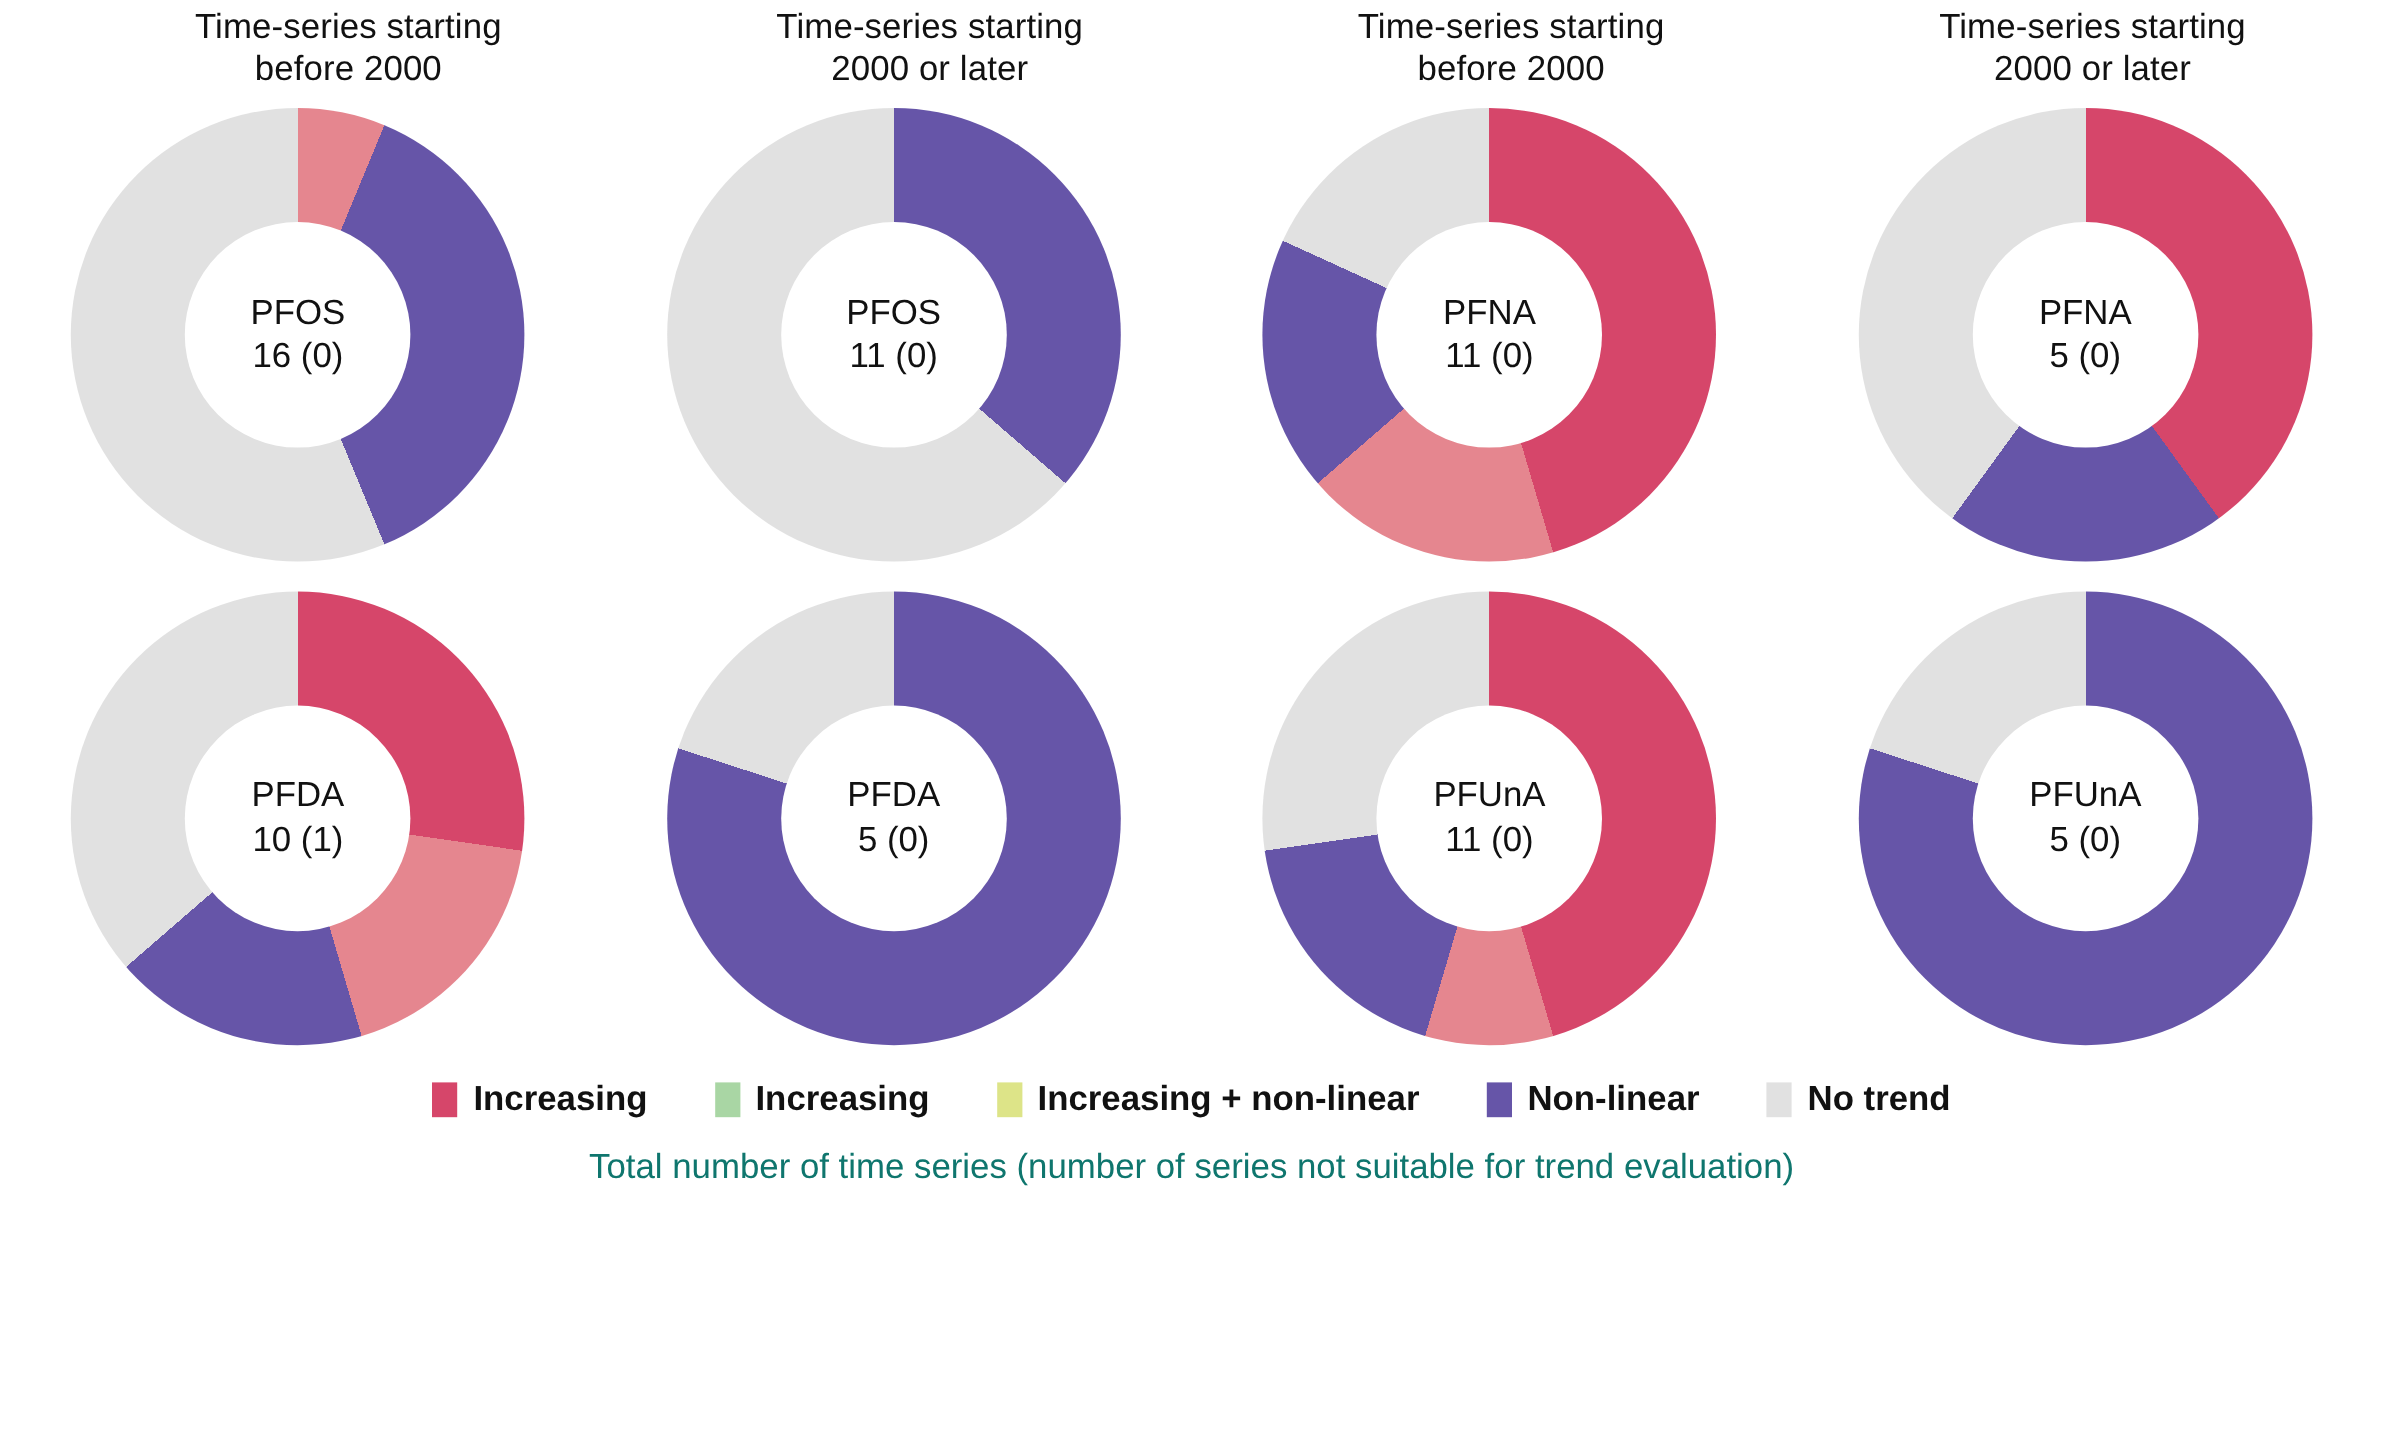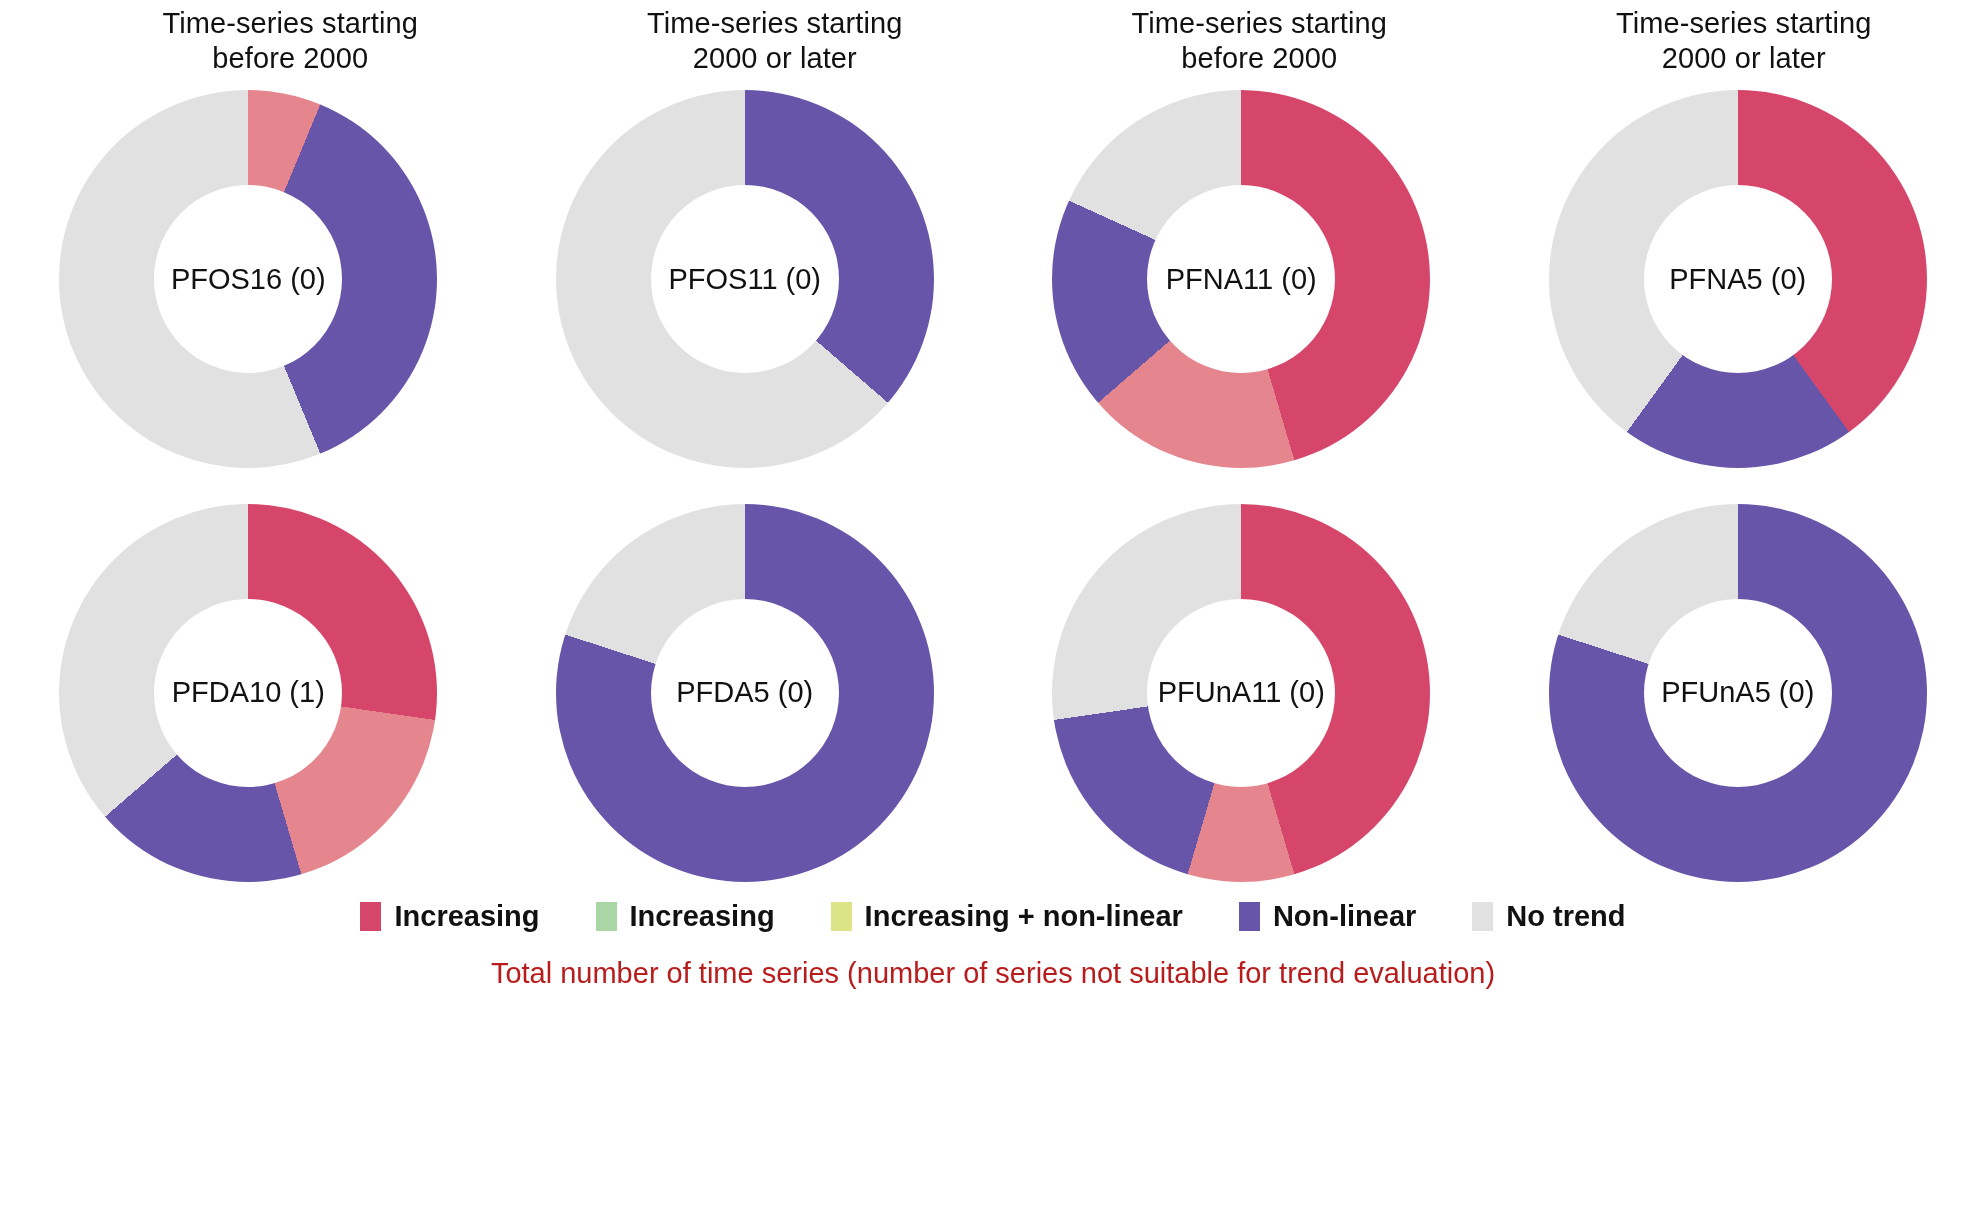--- a/index.html
+++ b/index.html
@@ -42,21 +42,21 @@
   }
   .cell {
     width: 25%;
     height: 405px;
     display: flex;
     align-items: center;
     justify-content: center;
     position: relative;
     box-sizing: border-box;
   }
-  .cell.row2 { height: 400px; align-items: flex-end; }
+  .cell.row2 { height: 400px; }
 
   .donut-wrap {
     position: relative;
     width: 378px;
     height: 378px;
   }
   .donut {
     position: absolute;
     inset: 0;
     border-radius: 50%;
@@ -65,21 +65,21 @@
     position: absolute;
     left: 50%;
     top: 50%;
     width: 188px;
     height: 188px;
     margin-left: -94px;
     margin-top: -94px;
     background: #ffffff;
     border-radius: 50%;
     display: flex;
-    flex-direction: row;
+    flex-direction: column;
     align-items: center;
     justify-content: center;
     text-align: center;
   }
   .donut-label {
     font-size: 29px;
     line-height: 1.26;
     color: #111111;
   }
   .donut-count {
@@ -112,21 +112,21 @@
   .legend-text {
     font-size: 29px;
     color: #111111;
     white-space: nowrap;
   }
 
   .caption {
     width: 1986px;
     text-align: center;
     font-size: 29px;
-    color: #b91c1c;
+    color: #0f766e;
     margin-top: 24px;
   }
 </style>
 </head>
 <body>
 
 <div class="col-headers">
   <div class="col-header">Time-series starting
 before 2000</div>
   <div class="col-header">Time-series starting

